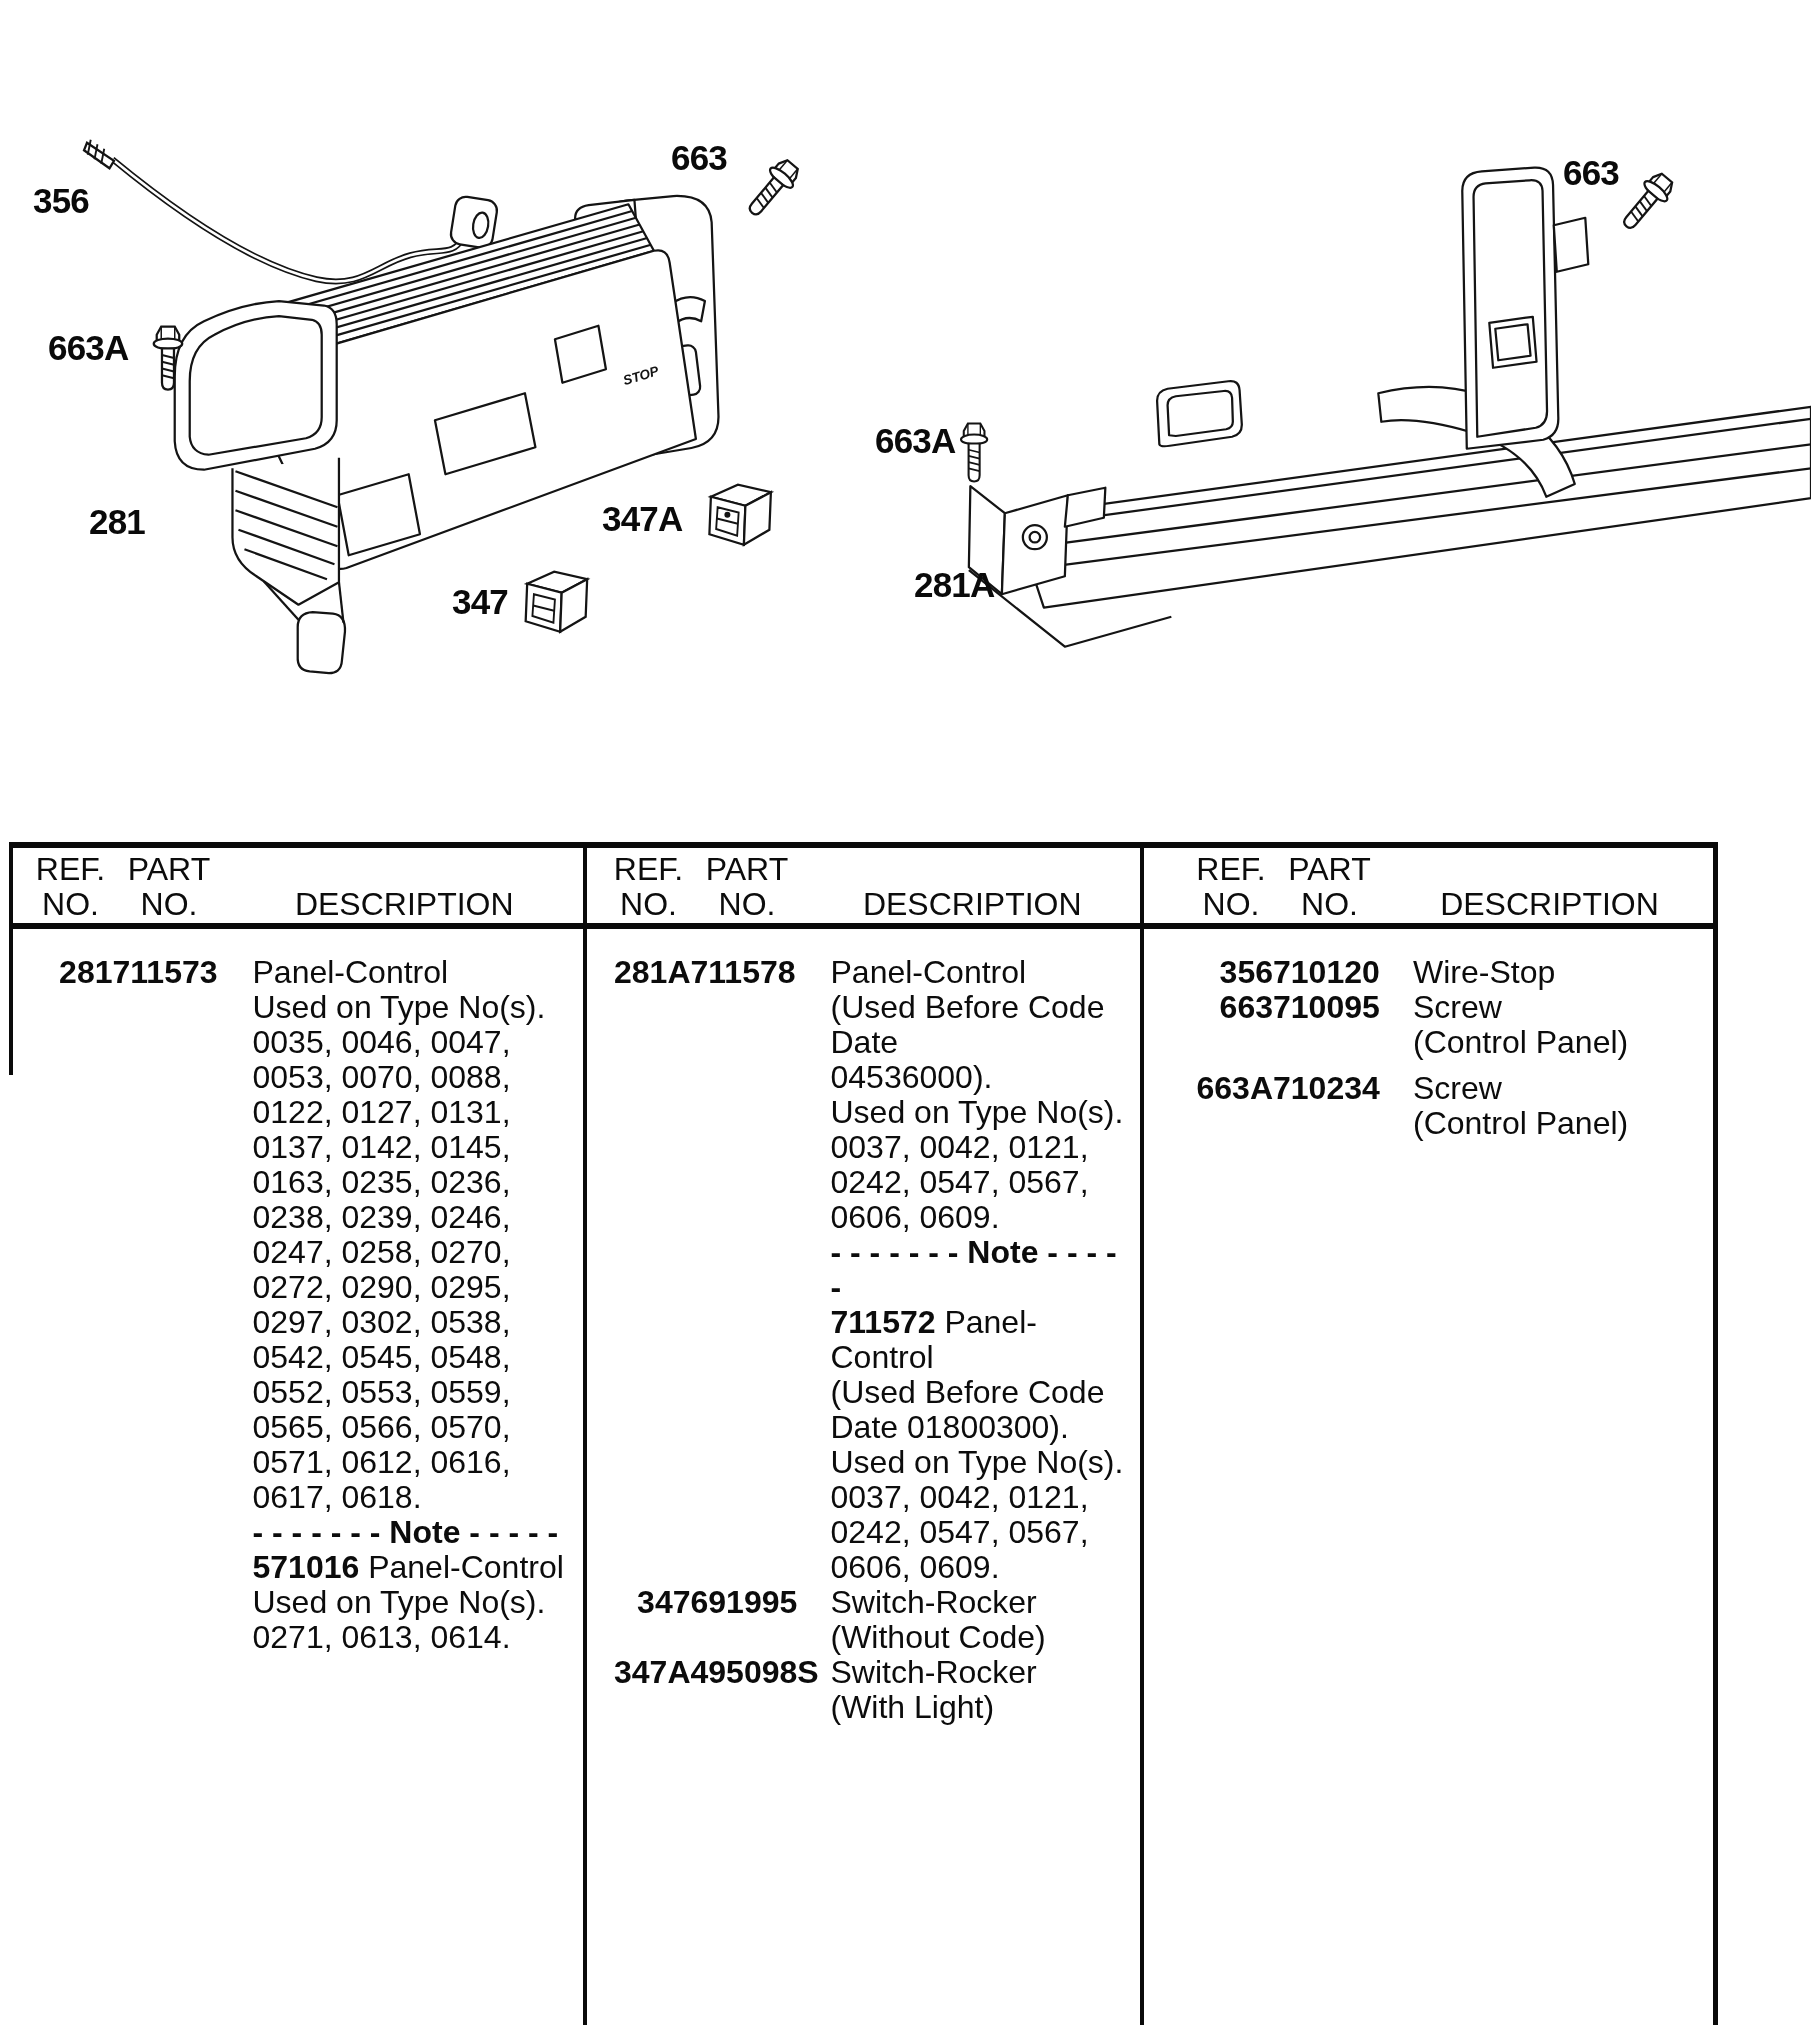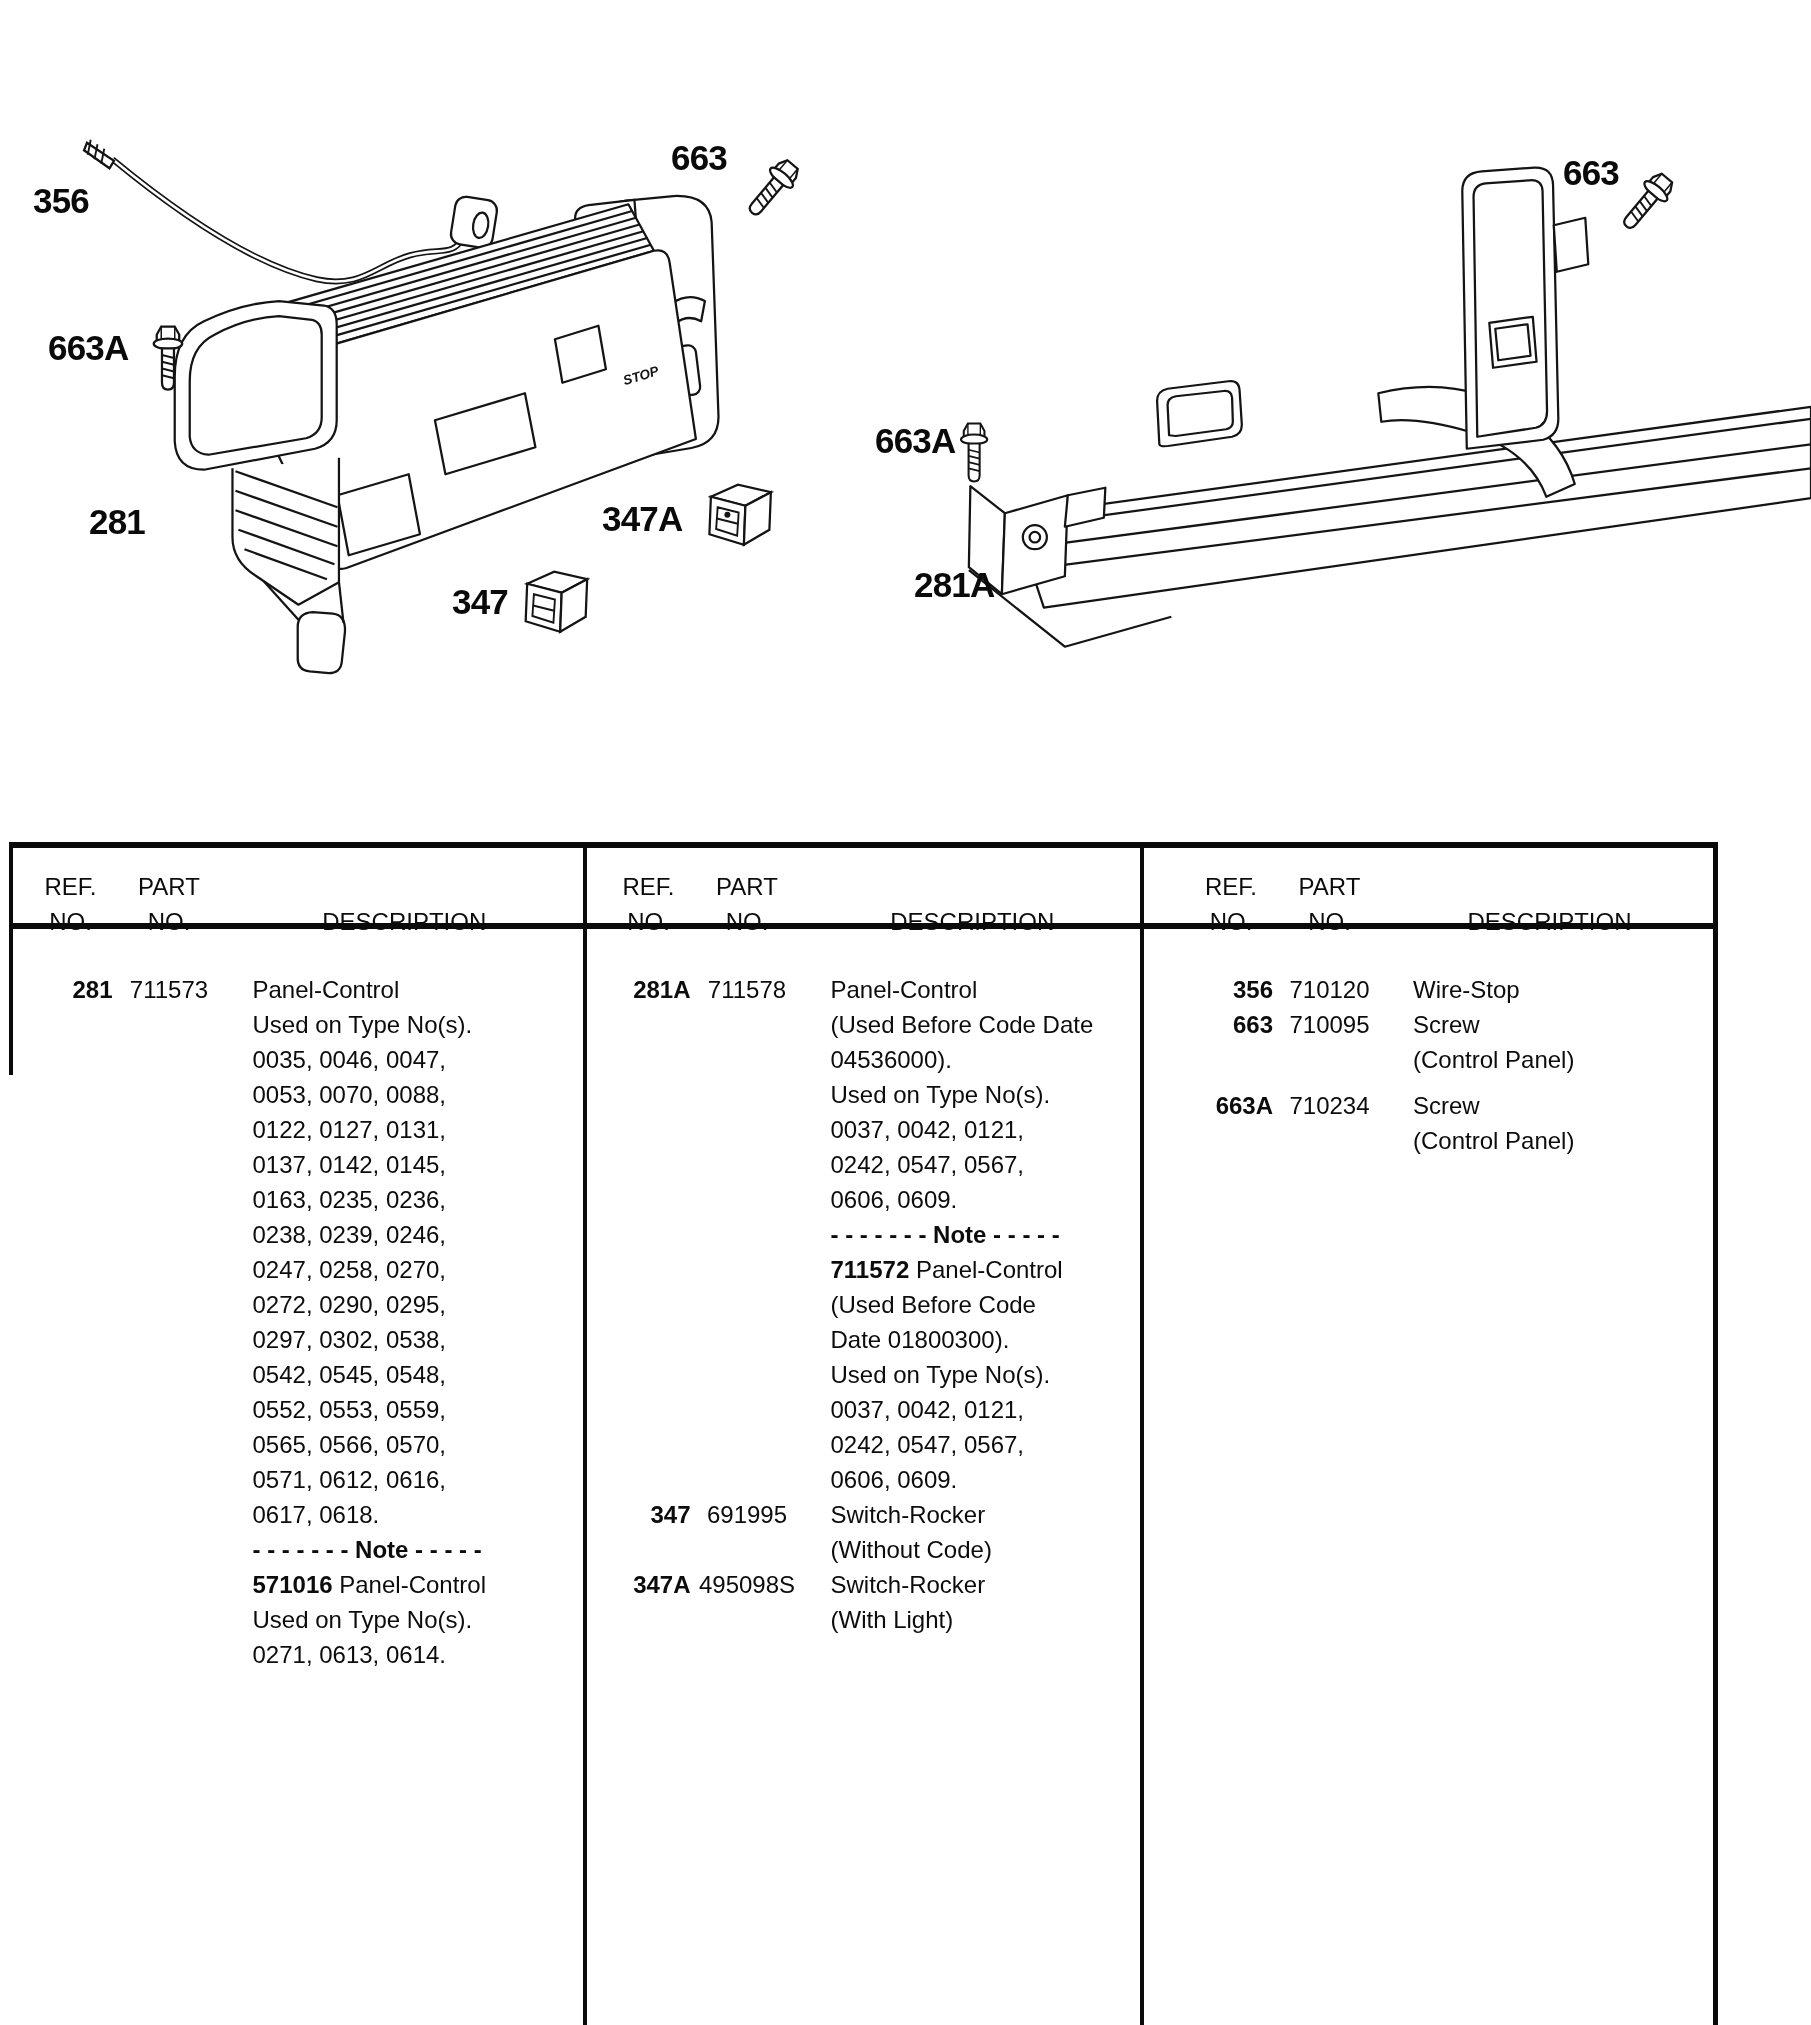--- a/index.html
+++ b/index.html
@@ -9,30 +9,30 @@
   }
   
   .diagram-svg{position:absolute;left:0;top:0;}
   .lbl{
     position:absolute;font-weight:700;font-size:35px;line-height:1;
     letter-spacing:-0.8px;color:#0a0a0a;white-space:nowrap;
   }
   
   .hline{position:absolute;background:#0a0a0a;}
   .vline{position:absolute;background:#0a0a0a;}
-  .t-col{position:absolute;top:852px;font-size:24px;line-height:35px;margin-top:17px;}
+  .t-col{position:absolute;top:852px;font-size:32px;line-height:35px;}
   .t-head{display:grid;grid-template-columns:84px 113px 1fr;padding-left:19.5px;margin-bottom:33px;}
   .t-col.c3 .t-head{padding-left:45px;}
   .t-head .hc{text-align:center;font-weight:400;}
   .t-head .hc div{height:35px;}
   .t-row{display:grid;grid-template-columns:84px 113px 1fr;padding-left:19.5px;align-items:start;}
   .t-col.c3 .t-row{padding-left:45px;}
   .t-row.gap{margin-top:10.5px;}
   .cell.ref{text-align:right;font-weight:700;}
-  .cell.part{text-align:center;font-weight:400;}
+  .cell.part{text-align:left;font-weight:700;}
   .cell.desc{padding-left:27px;padding-right:13.5px;font-weight:400;}
   .cell.desc .b{font-weight:700;}
   .dline{min-height:35px;}
 </style>
 </head>
 <body>
 
 <svg class="diagram-svg" width="1811" height="803" viewBox="0 0 2415 1070">
   <defs>
 

